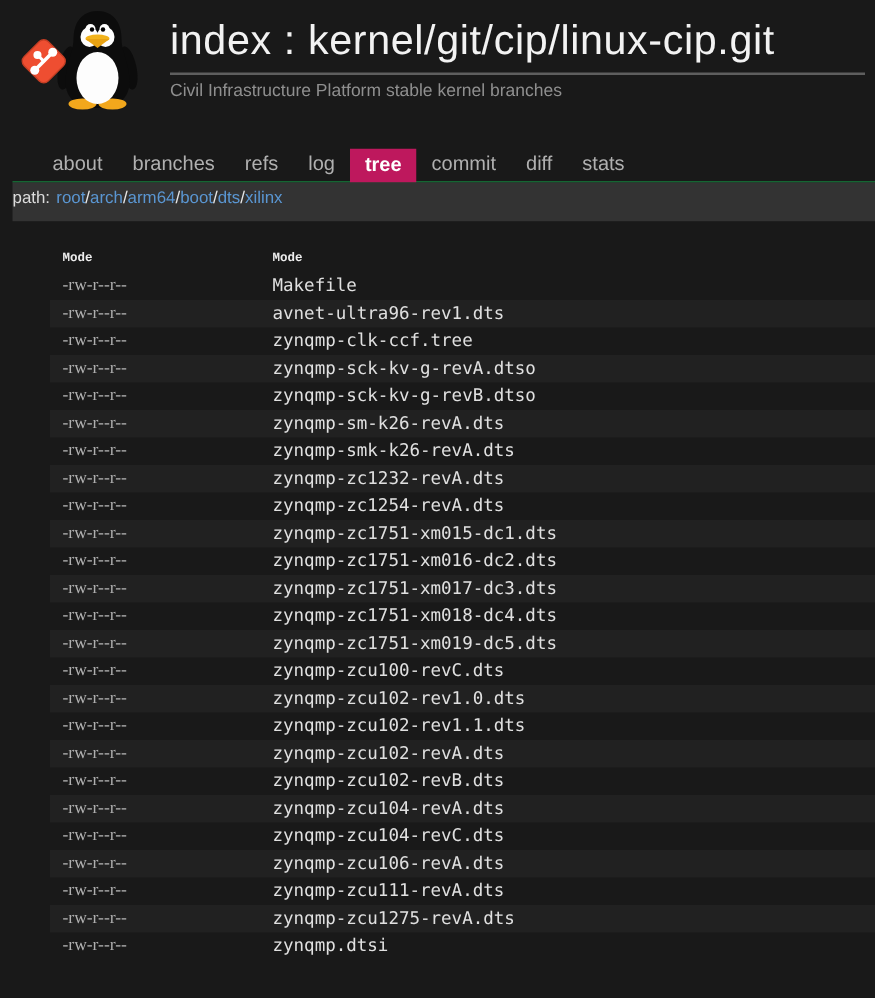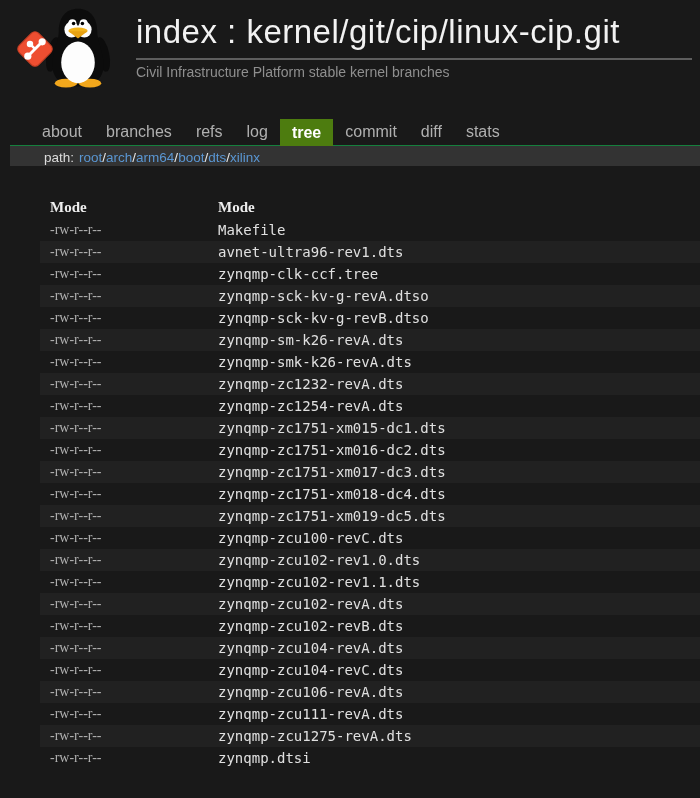--- a/index.html
+++ b/index.html
@@ -34,44 +34,43 @@
     height: 26px;
   }
   .tab {
     display: flex; align-items: center;
     padding: 0 12px;
     font-size: 16px; color: #b0b0b0;
     text-decoration: none; cursor: pointer;
   }
   .tab.active {
     color: #ffffff; font-weight: bold;
-    background: #4d7c0f;
+    background: #be185d;
     margin-bottom: -1px; 
   }
 
   
   .pathbar {
     position: absolute; top: 146px; left: 10px; right: 0;
-    height: 20px; line-height: 23px;
+    height: 31px; line-height: 23px;
     background: #333333;
-    padding-left: 34px;
     font-size: 13.5px; color: #dcdcdc;
     white-space: nowrap;
   }
   .pathbar .plabel { color: #dcdcdc; margin-right: 5px; }
   .pathbar a.plink { color: #5a96d2; text-decoration: none; cursor: pointer; }
   .pathbar .sep { color: #e8e8e8; }
 
   
   main { position: absolute; top: 196px; left: 40px; right: 0; }
   table.listing { width: 100%; border-collapse: collapse; }
   table.listing th {
     text-align: left;
-    font-family: Liberation Serif, serif;
-    font-size: 15px; font-weight: bold; color: #ededed;
+    font-family: Liberation Mono, monospace;
+    font-size: 10px; font-weight: bold; color: #ededed;
     padding: 3px 0 3px 10px; height: 16px;
   }
   table.listing th.mode-col { width: 158px; }
   table.listing td {
     font-family: "DejaVu Sans Mono", monospace;
     font-size: 14px;
     padding: 3px 0 3px 10px; height: 16px;
     white-space: nowrap;
   }
   table.listing td.mode { color: #b0b0b0; font-family: Liberation Serif, serif; }

